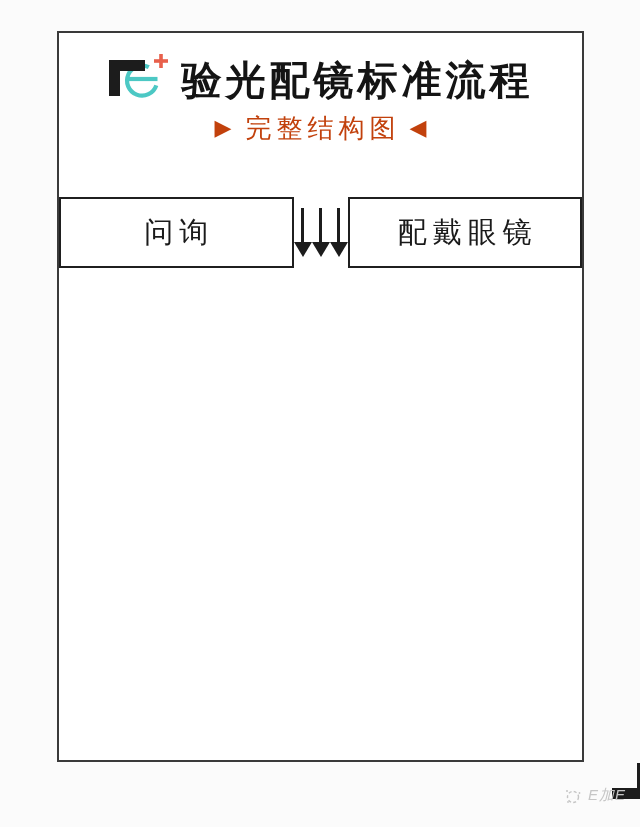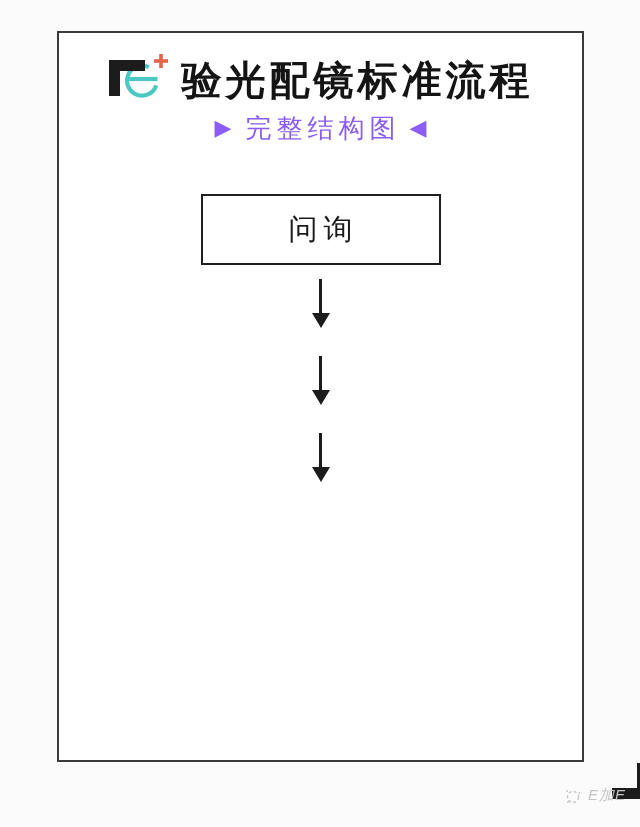--- a/index.html
+++ b/index.html
@@ -43,31 +43,31 @@
     font-weight: bold;
     color: #141414;
     letter-spacing: 4px;
     line-height: 1.1;
   }
   .subtitle {
     position: absolute;
     left: 0; top: 78px; width: 100%;
     text-align: center;
     font-size: 26px;
-    color: #8b5cf6;
+    color: #c2410c;
     letter-spacing: 5px;
   }
   .subtitle .tri { font-size: 22px; letter-spacing: 0; position: relative; top: -2px; }
   .subtitle .tri-left { margin-right: 14px; }
   .subtitle .tri-right { margin-left: 9px; }
 
   .flow {
     position: absolute;
     left: 0; top: 161px; width: 100%;
-    display: flex; flex-direction: column; align-items: center;
+    display: flex; flex-direction: row; align-items: center;
   }
   .step-box {
     width: 240px; height: 71px;
     border: 2px solid #1f1f1f;
     background: #ffffff;
     display: flex; align-items: center; justify-content: center;
     font-size: 29px;
     color: #1a1a1a;
     letter-spacing: 6px;
   }
@@ -134,20 +134,23 @@
         <div class="shaft"></div>
           <div class="head"></div>
       </div>
 
 
       <div class="flow-arrow">
         <div class="shaft"></div>
           <div class="head"></div>
       </div>
 
+      <div class="step-box">
+        <span class="step-label">配戴眼镜</span>
+      </div>
 
     </div>
 
     <div class="corner corner-tl">
       <div class="arm arm-h"></div>
         <div class="arm arm-v"></div>
     </div>
     <div class="corner corner-br">
       <div class="arm arm-h"></div>
         <div class="arm arm-v"></div>

